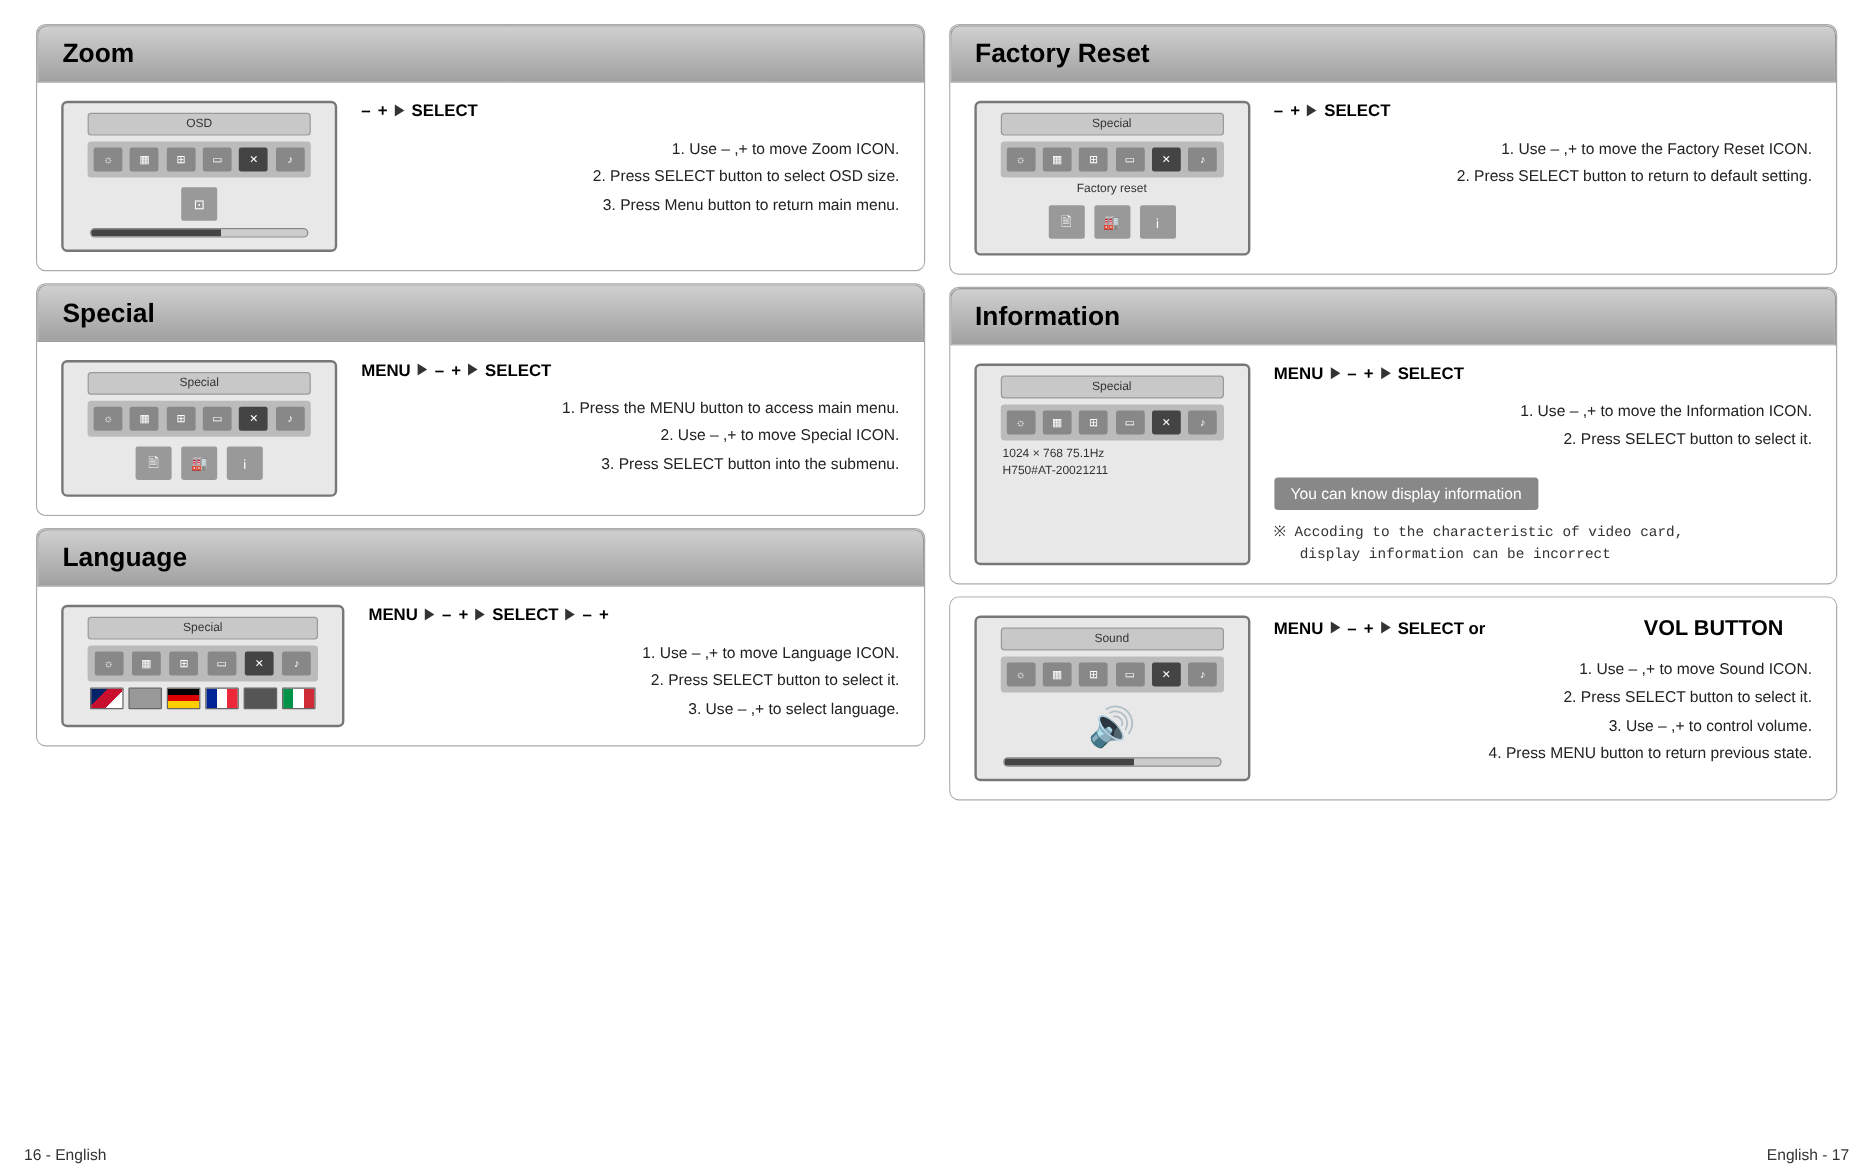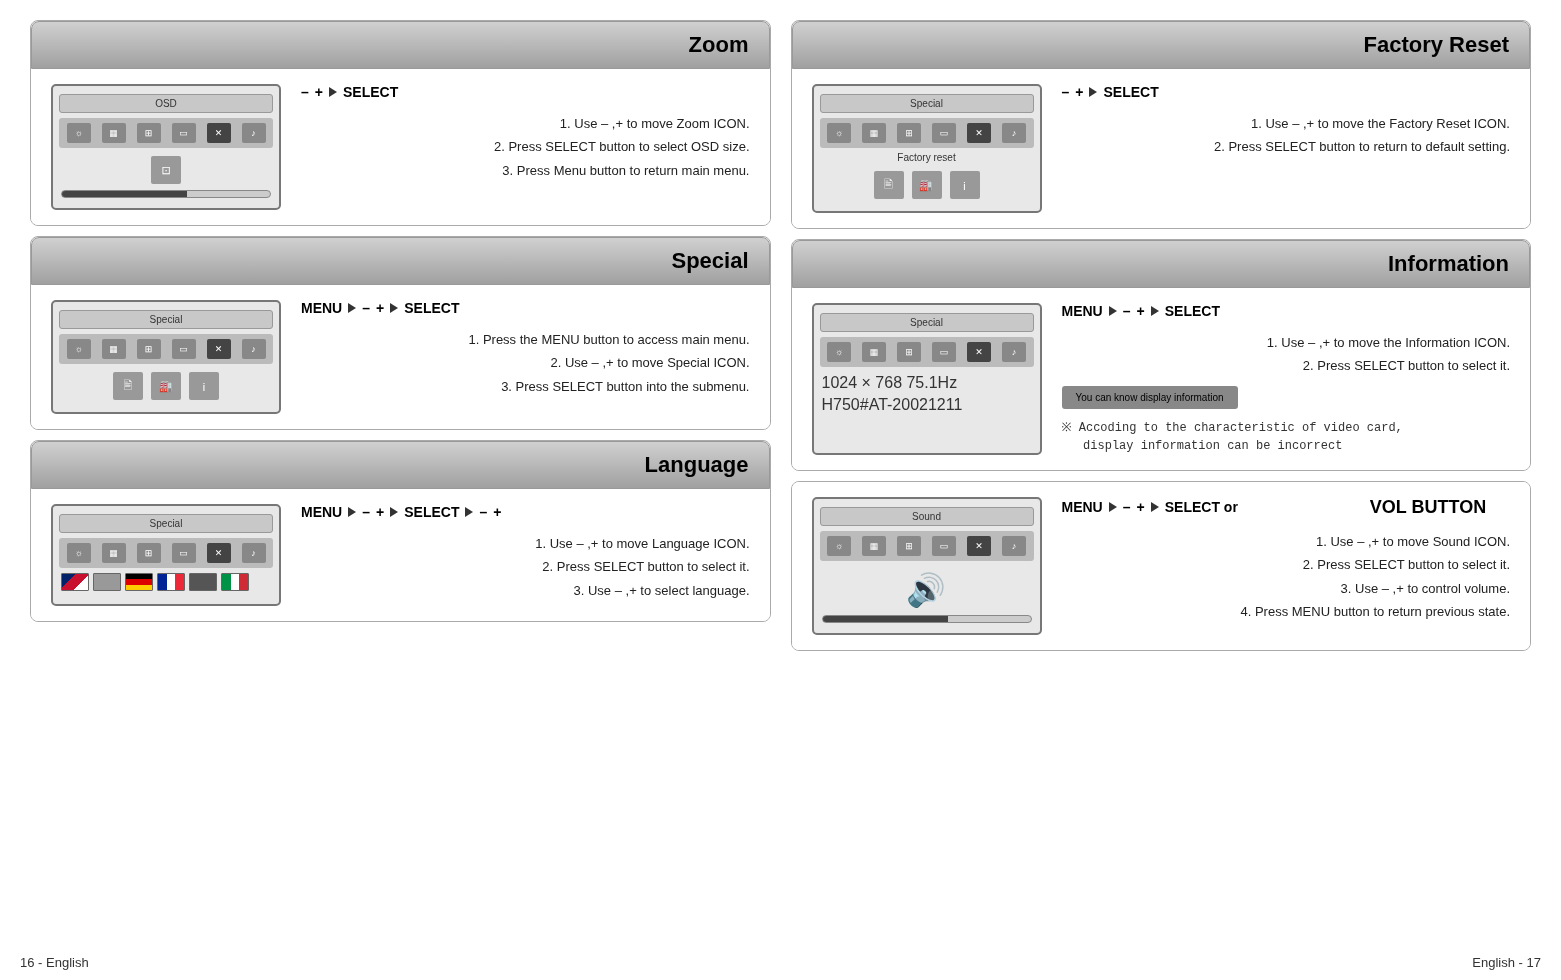--- a/index.html
+++ b/index.html
@@ -16,21 +16,21 @@
       display: grid;
       grid-template-columns: 1fr 1fr;
       gap: 0;
       padding: 10px 20px;
     }
 
     
     .section-title-bar {
       background: linear-gradient(to bottom, #d0d0d0, #a0a0a0);
       border-radius: 8px 8px 0 0;
-      text-align: right;
+      text-align: left;
       font-size: 22px;
       font-weight: bold;
       padding: 10px 20px;
       margin-bottom: 0;
       border: 1px solid #999;
     }
 
     .section-box {
       border: 1px solid #aaa;
       border-radius: 8px;
@@ -46,21 +46,21 @@
       gap: 20px;
     }
 
     
     .monitor-diagram {
       min-width: 230px;
       max-width: 240px;
       border: 2px solid #777;
       border-radius: 5px;
       background: #e8e8e8;
-      padding: 8px 6px;
+      padding: 8px 20px;
     }
 
     .monitor-menu-bar {
       background: #c8c8c8;
       border: 1px solid #999;
       border-radius: 3px;
       padding: 3px 5px;
       font-size: 10px;
       color: #333;
       text-align: center;
@@ -114,21 +114,21 @@
 
     .monitor-slider {
       height: 8px;
       background: linear-gradient(to right, #444 60%, #ccc 60%);
       border-radius: 4px;
       margin: 6px 2px 2px 2px;
       border: 1px solid #888;
     }
 
     .monitor-text-area {
-      font-size: 16px;
+      font-size: 10px;
       color: #333;
       margin: 5px 2px;
       line-height: 1.4;
     }
 
     
     .instructions {
       flex: 1;
     }
 
@@ -158,25 +158,25 @@
     .instr-list {
       font-size: 13px;
       line-height: 1.8;
       color: #222;
       text-align: right;
     }
 
     .info-badge {
       display: inline-block;
       background: #888;
-      color: #000000;
+      color: #ffffff;
       padding: 6px 14px;
       border-radius: 3px;
-      font-size: 10px;
-      margin-top: 8px;
+      font-size: 13px;
+      margin-top: 20px;
     }
 
     .note-text {
       font-size: 12px;
       color: #333;
       margin-top: 10px;
       line-height: 1.5;
       font-family: Liberation Mono, monospace;
     }
 

